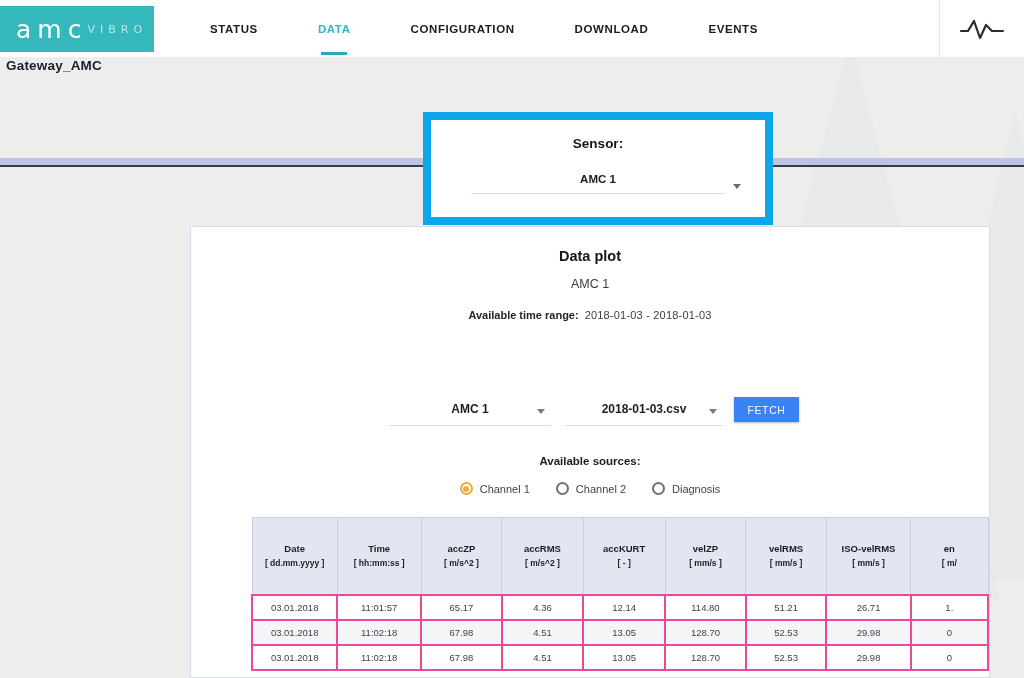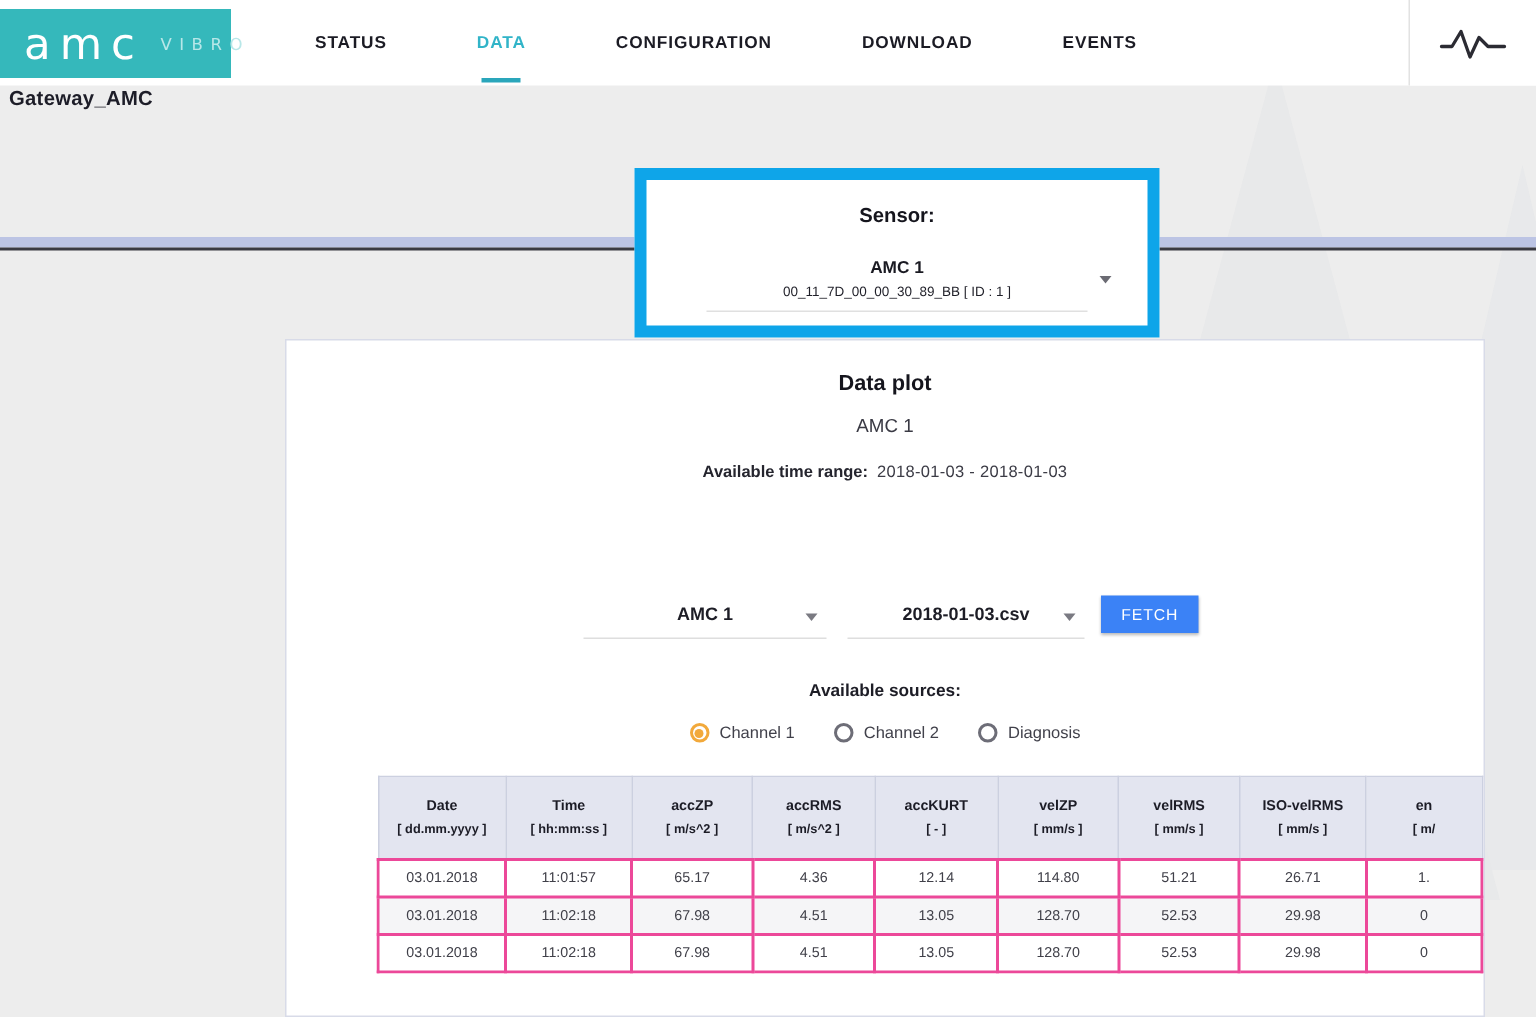--- a/index.html
+++ b/index.html
@@ -33,25 +33,25 @@
   
   .topbar{
     position:absolute;left:0;top:0;width:1024px;height:57px;
     background:#ffffff;z-index:5;
   }
   .logo{
     position:absolute;left:0;top:6px;width:154px;height:46px;
     background:#35b8bb;display:flex;align-items:center;
   }
   .logo-amc{
-    color:#ffffff;font-size:29px;letter-spacing:6px;font-weight:400;
+    color:#ffffff;font-size:25px;letter-spacing:6px;font-weight:400;
     margin-left:16px;font-family:"DejaVu Sans",sans-serif;
   }
   .logo-vibro{
-    color:#b8e7e8;font-size:11px;letter-spacing:5px;margin-left:11px;
+    color:#b8e7e8;font-size:11px;letter-spacing:5px;
     font-family:"DejaVu Sans",sans-serif;
   }
   .nav{
     position:absolute;left:186px;top:0;height:57px;
     display:flex;align-items:center;gap:12px;
   }
   .nav-item{
     font-size:11.5px;font-weight:bold;color:#1b1b24;letter-spacing:.6px;
     padding:0 24px;height:57px;display:flex;align-items:center;
     cursor:pointer;position:relative;
@@ -190,21 +190,21 @@
     content:"";width:6px;height:6px;border-radius:50%;background:#f2a93b;
   }
   .radio-label{font-size:11px;color:#41414b;}
   
   .table-wrap{
     position:absolute;left:60px;top:290px;right:0;overflow:hidden;
   }
   table{border-collapse:collapse;font-size:9.5px;color:#2c2c36;}
   thead th{
     background:#e3e5f0;border:1px solid #ccd0e0;
-    padding:12px 4px;font-weight:bold;font-size:9.5px;color:#1c1c26;
+    padding:23px 4px;font-weight:bold;font-size:9.5px;color:#1c1c26;
     line-height:15px;white-space:nowrap;
   }
   thead th .unit{font-weight:bold;font-size:8.5px;display:block;}
   tbody td{
     border:2px solid #ec4899;padding:6px 4px;text-align:center;
     font-size:9.5px;color:#404049;white-space:nowrap;
   }
   tbody tr:nth-child(even) td{background:#f5f5f7;}
   tbody tr:nth-child(odd) td{background:#ffffff;}
   .col-date{width:80px;}
@@ -241,21 +241,20 @@
     </svg>
   </div>
 </div>
 
 <div class="gateway">Gateway_AMC</div>
 
 <div class="sensor-panel">
   <div class="sensor-title">Sensor:</div>
   <div class="sensor-select">
     <div class="sensor-name">AMC 1</div>
-    <div class="sensor-mac">00_11_7D_00_00_30_89_BB [ ID : 1 ]</div>
     <div class="caret"></div>
   </div>
 </div>
 
 <div class="card">
 
   <div class="card-title">Data plot</div>
   <div class="card-sub">AMC 1</div>
 
   <div class="time-range">

